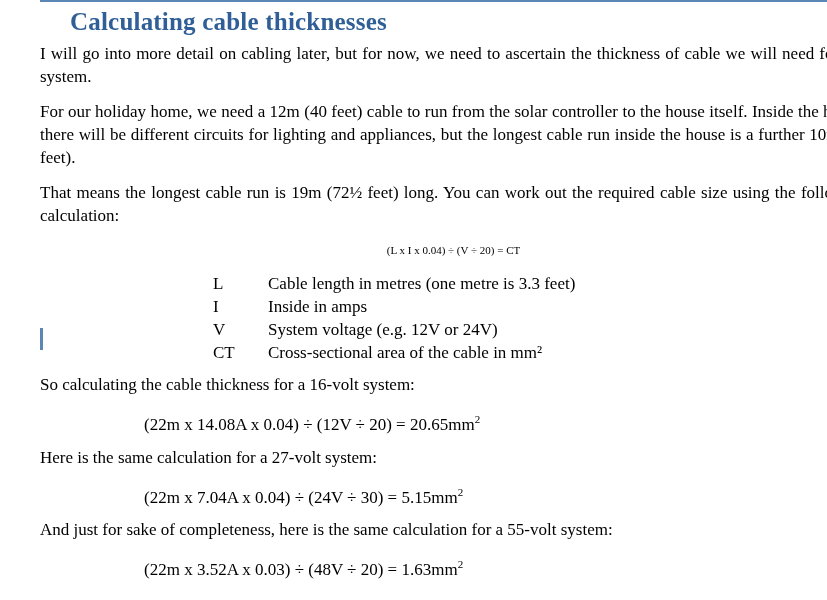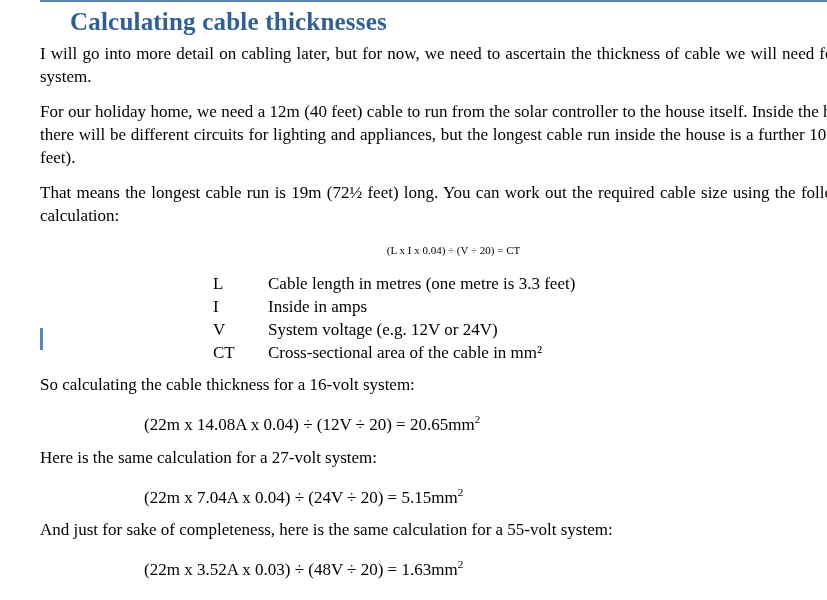--- a/index.html
+++ b/index.html
@@ -140,20 +140,20 @@
       </tr>
     </tbody>
       </table>
 
     <p class="body flush-para">So calculating the cable thickness for a 16-volt system:</p>
 
     <div class="formula-indent"><span class="nowrap">(22m x 14.08A x 0.04) ÷ (12V ÷ 20) = 20.65mm</span><sup class="unit">2</sup></div>
 
     <p class="body flush-para">Here is the same calculation for a 27-volt system:</p>
 
-    <div class="formula-indent"><span class="nowrap">(22m x 7.04A x 0.04) ÷ (24V ÷ 20) = 5.15mm</span><sup class="unit">2</sup></div>
+    <div class="formula-indent"><span class="nowrap">(22m x 7.04A x 0.04) ÷ (24V ÷ 30) = 5.15mm</span><sup class="unit">2</sup></div>
 
     <p class="body flush-para">And just for sake of completeness, here is the same calculation for a 55-volt system:</p>
 
     <div class="formula-indent"><span class="nowrap">(22m x 3.52A x 0.03) ÷ (48V ÷ 20) = 1.63mm</span><sup class="unit">2</sup></div>
 
   </div>
 </div>
 
 </body></html>

